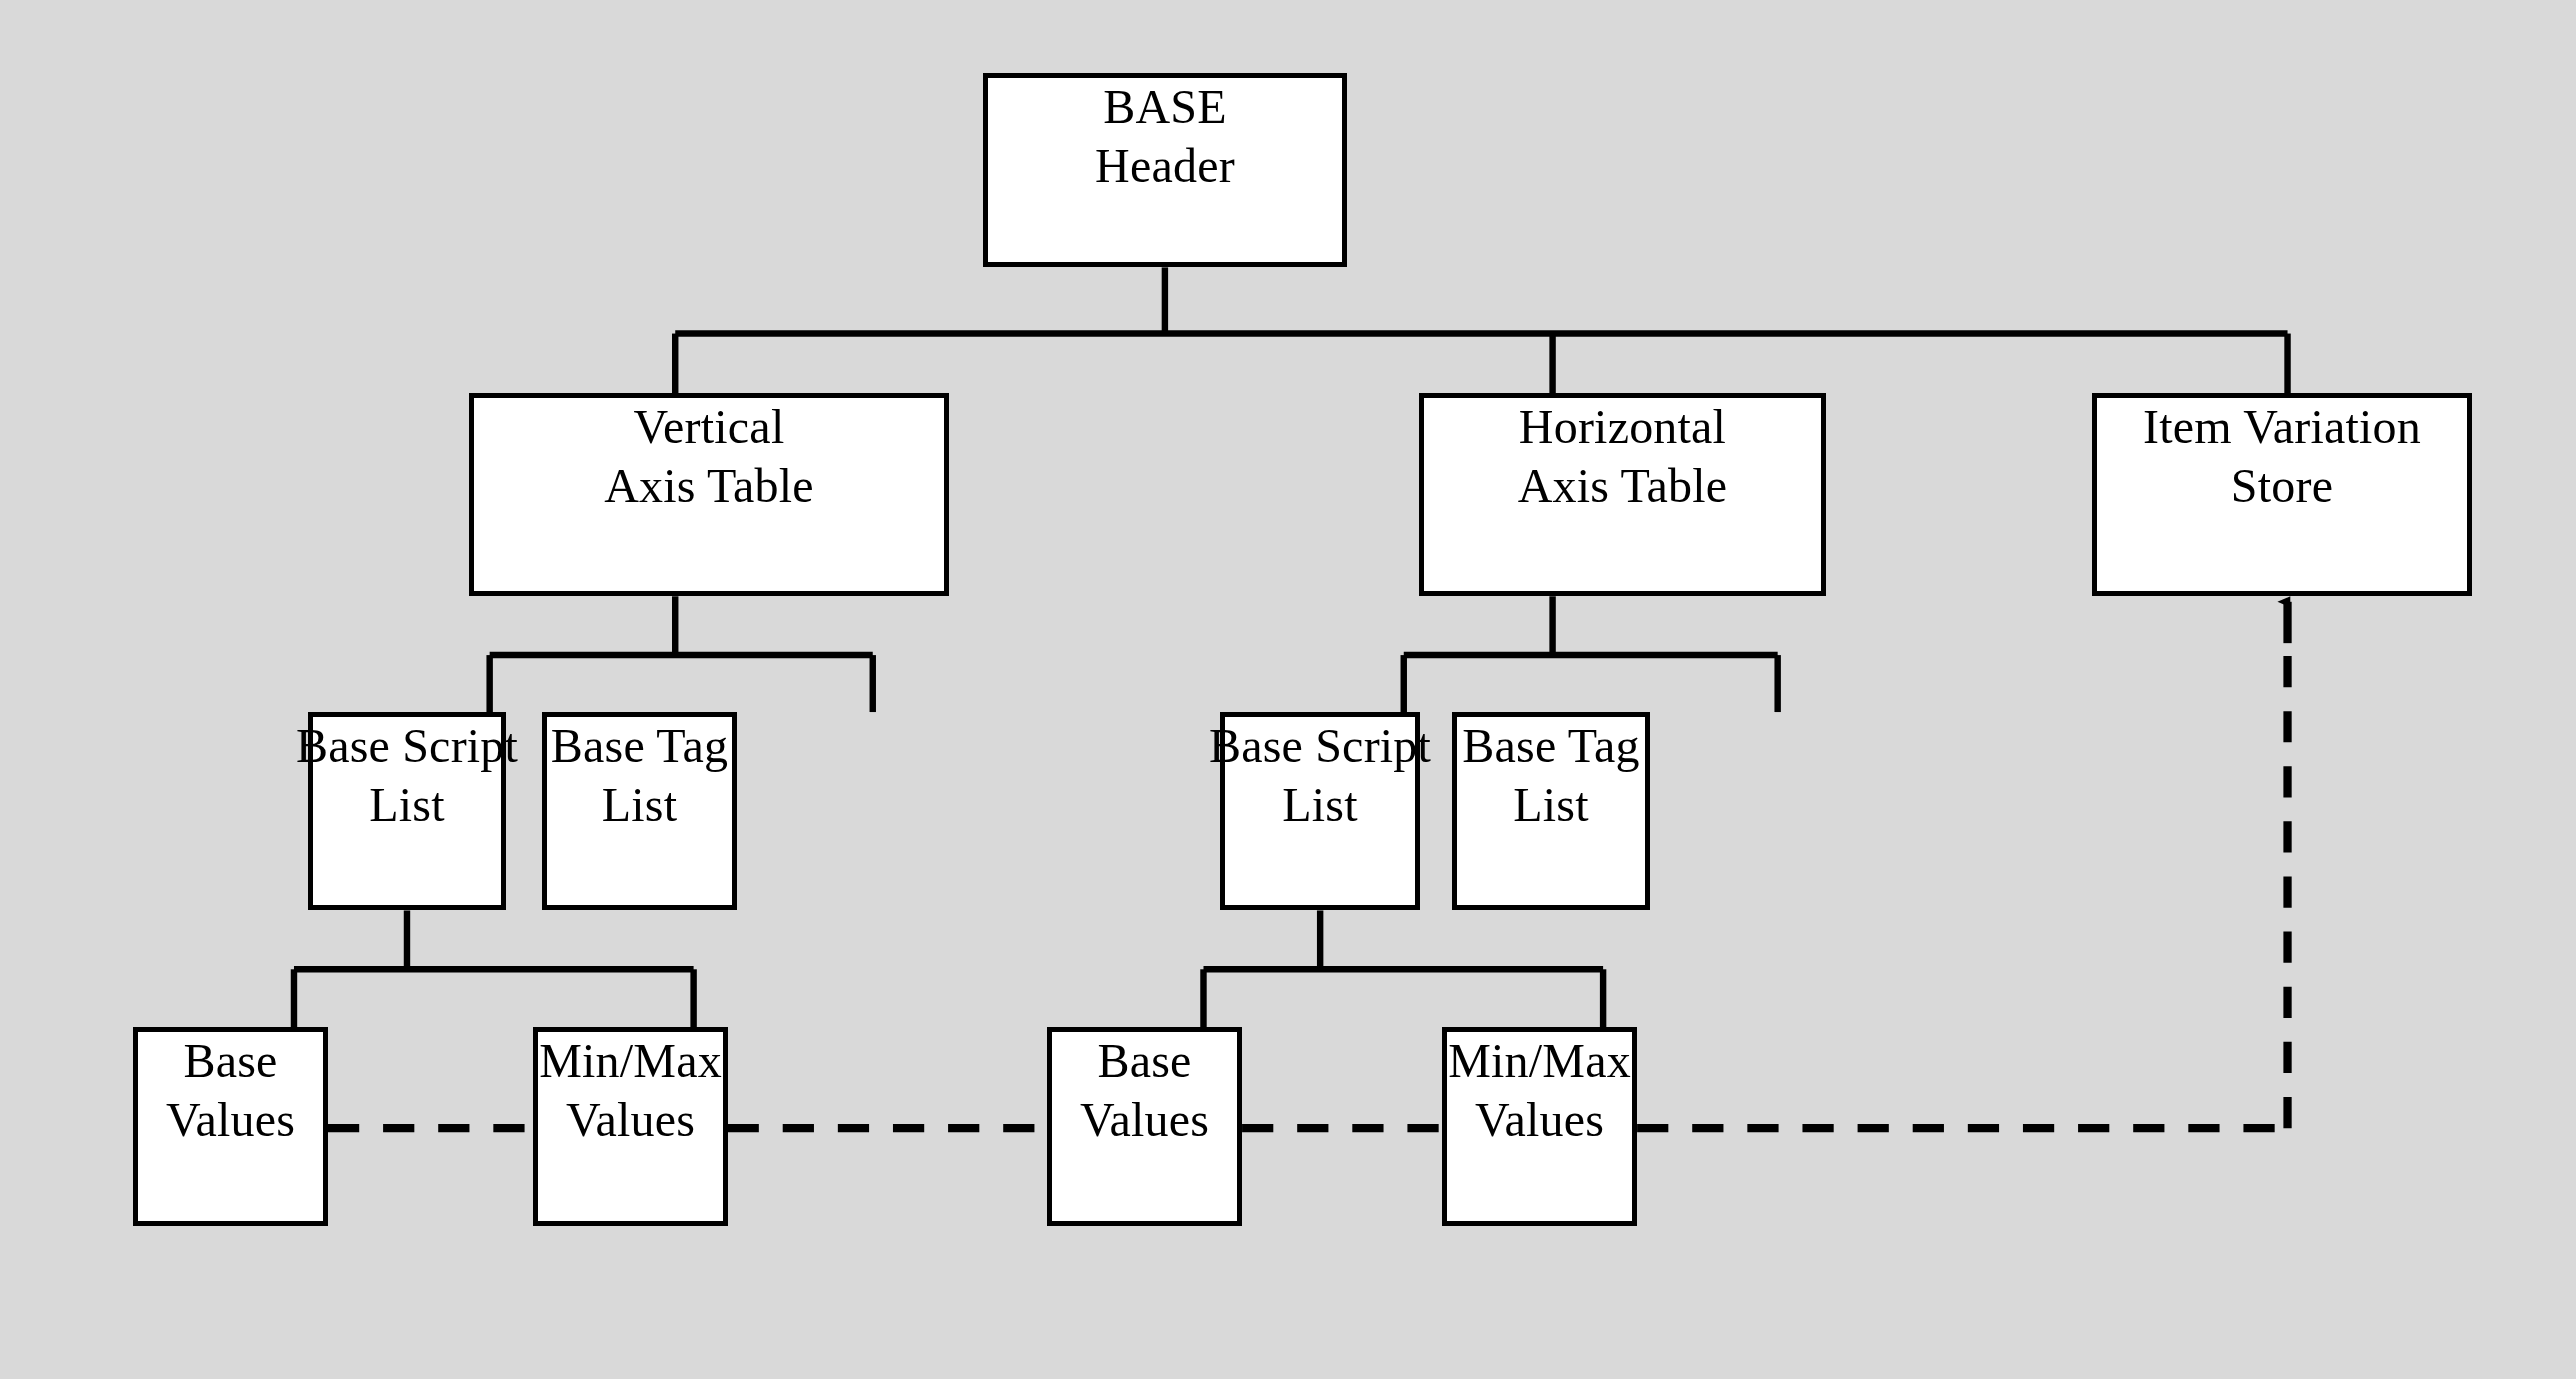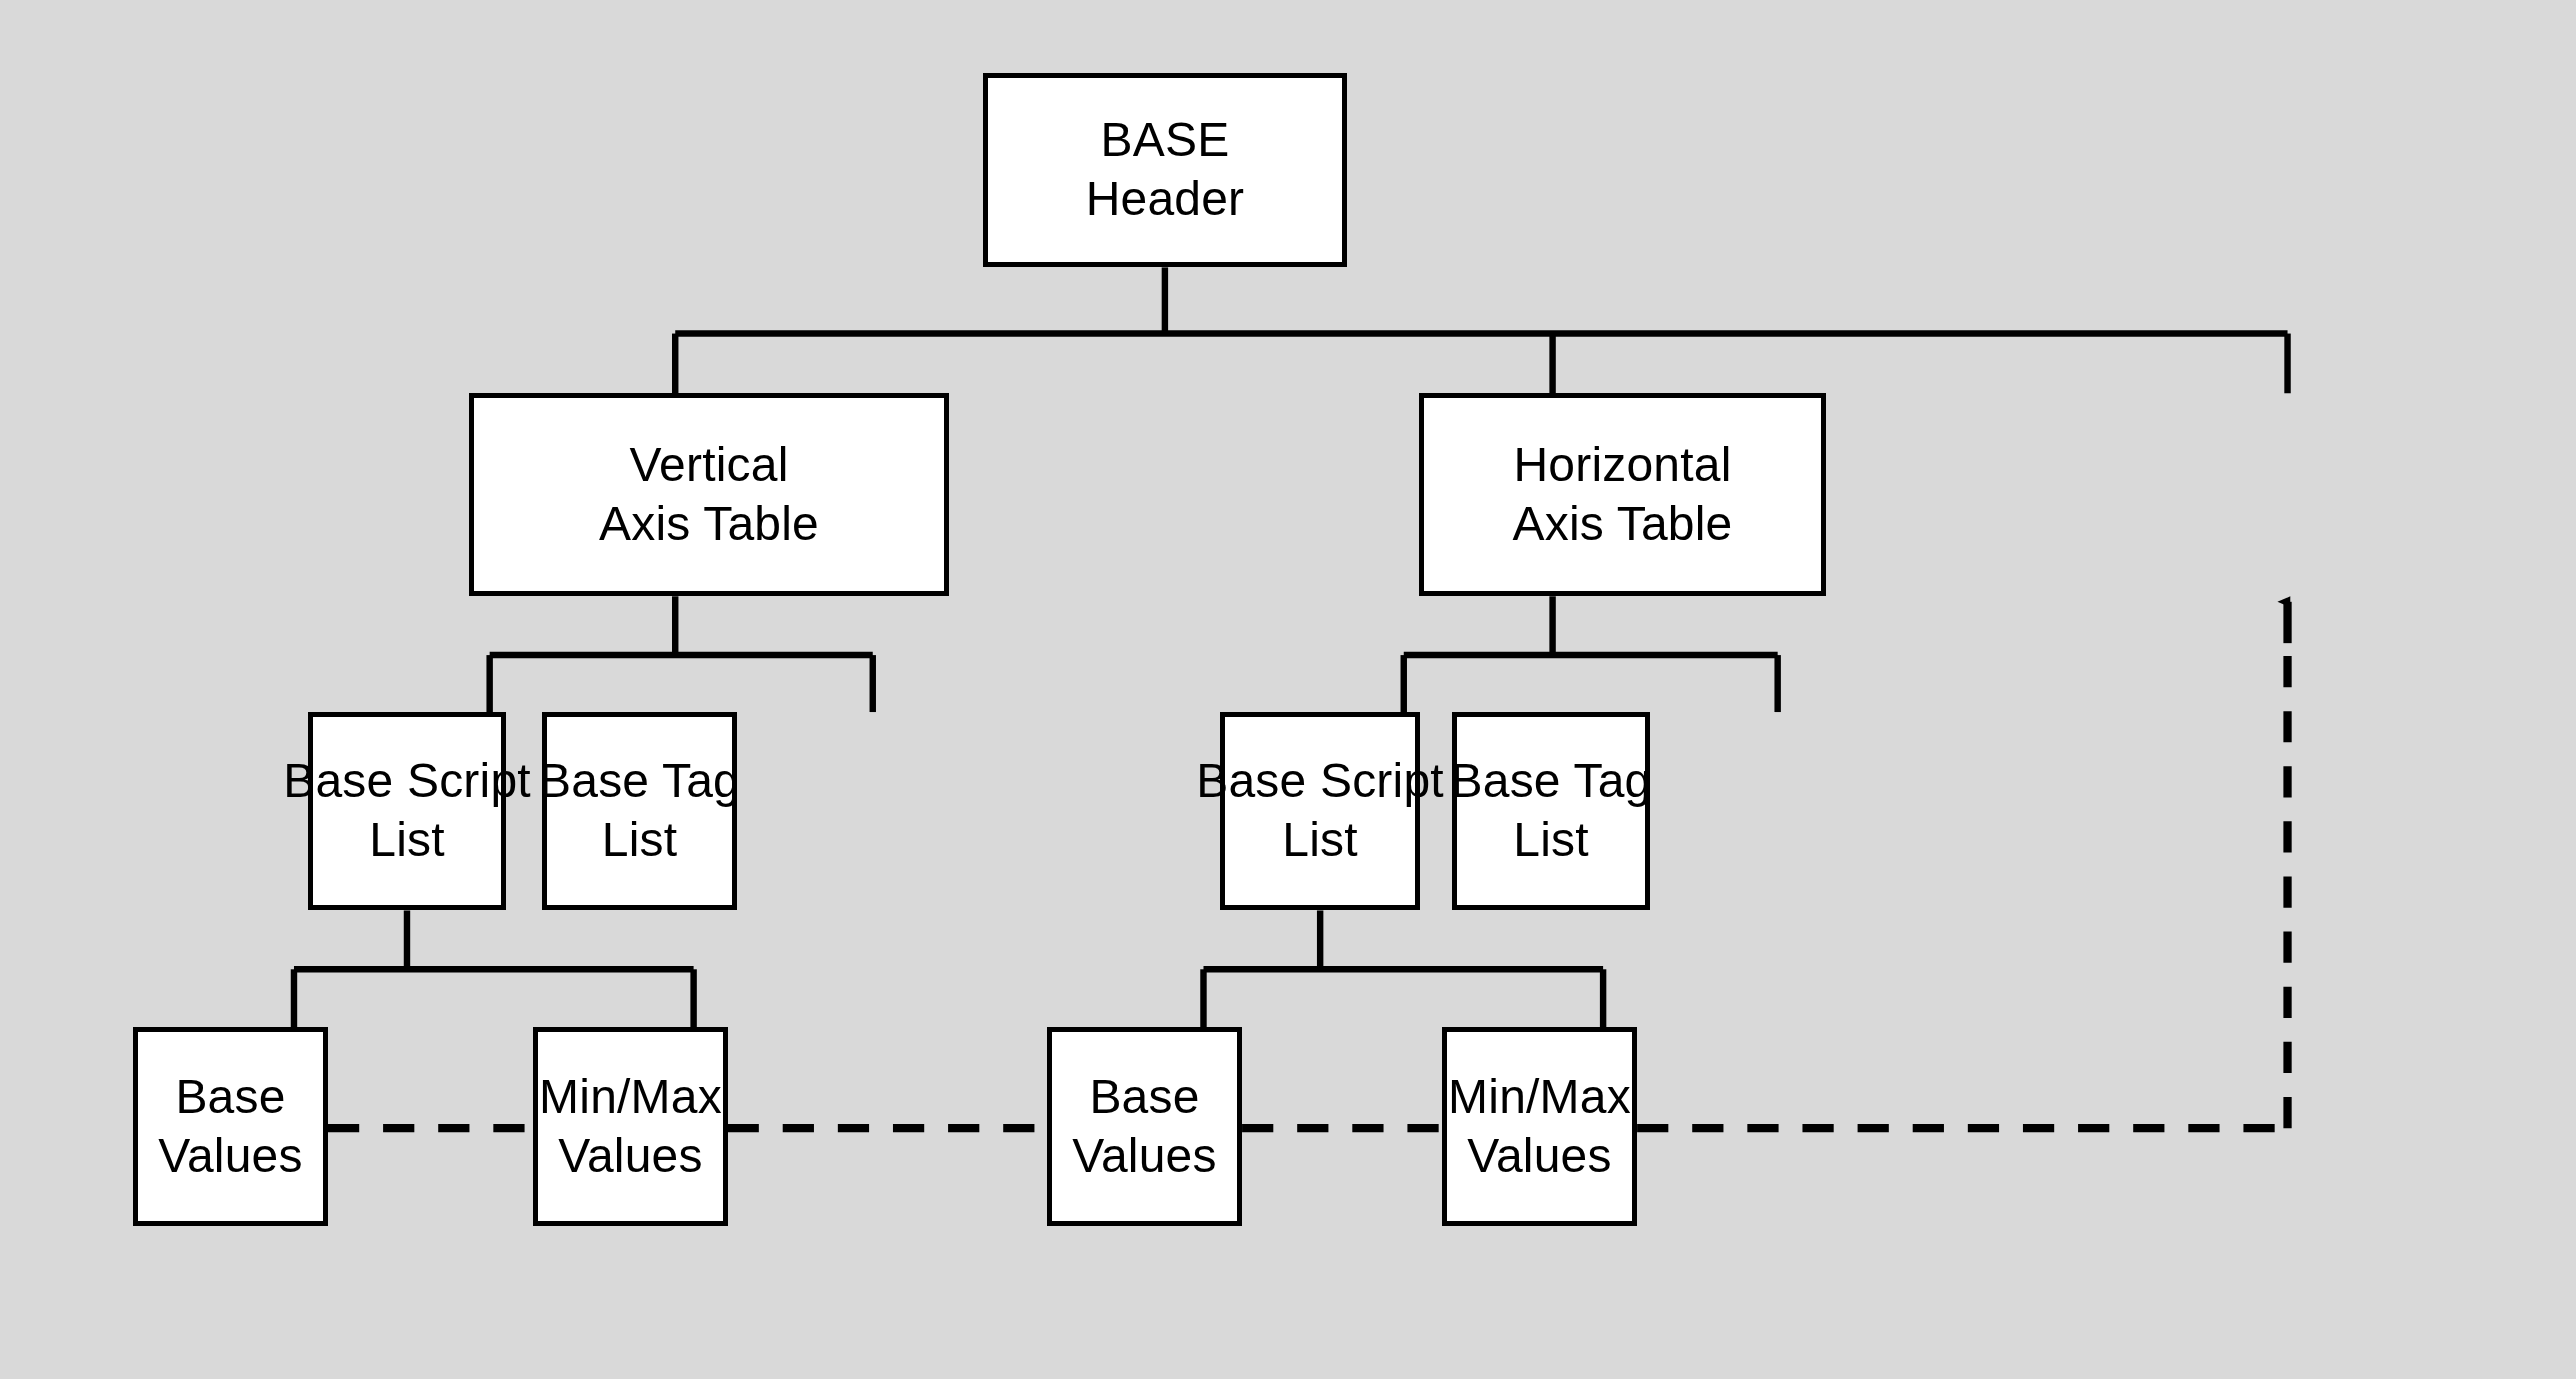--- a/index.html
+++ b/index.html
@@ -29,27 +29,27 @@
     pointer-events: none;
   }
   .node {
     position: absolute;
     box-sizing: border-box;
     background: #ffffff;
     border: 5.5px solid #000000;
     display: flex;
     flex-direction: column;
     align-items: center;
-    justify-content: center;
     text-align: center;
     color: #000000;
     line-height: 1.22;
     font-size: 48px;
     font-weight: 400;
     letter-spacing: 0.2px;
+    font-family: Liberation Serif, serif;
   }
   .node .line {
     display: block;
     white-space: nowrap;
   }
   
   #node-base-header { left: 983px; top: 73px; width: 364px; height: 194px; }
   
   #node-vertical-axis-table  { left: 469px;  top: 393px; width: 480px; height: 203px; }
   #node-horizontal-axis-table{ left: 1419px; top: 393px; width: 407px; height: 203px; }
@@ -129,20 +129,24 @@
   <div class="node" id="node-vertical-axis-table">
     <span class="line">Vertical</span>
     <span class="line">Axis Table</span>
   </div>
 
   <div class="node" id="node-horizontal-axis-table">
     <span class="line">Horizontal</span>
     <span class="line">Axis Table</span>
   </div>
 
+  <div class="node" id="node-item-variation-store">
+    <span class="line">Item Variation</span>
+    <span class="line">Store</span>
+  </div>
 
   <div class="node" id="node-v-base-script-list">
     <span class="line">Base Script</span>
     <span class="line">List</span>
   </div>
 
   <div class="node" id="node-v-base-tag-list">
     <span class="line">Base Tag</span>
     <span class="line">List</span>
   </div>

